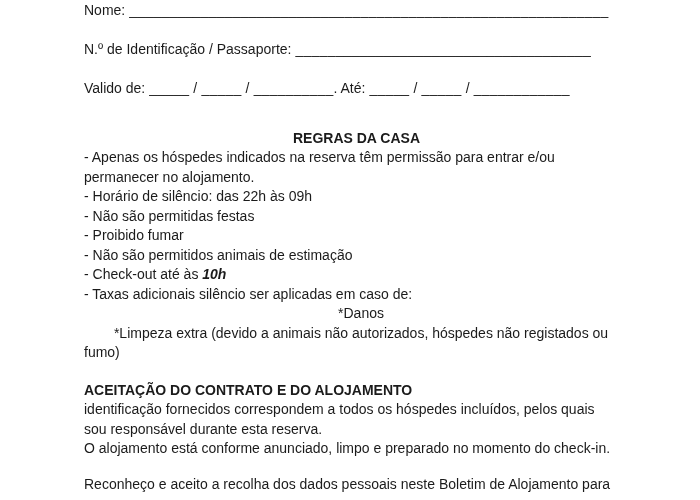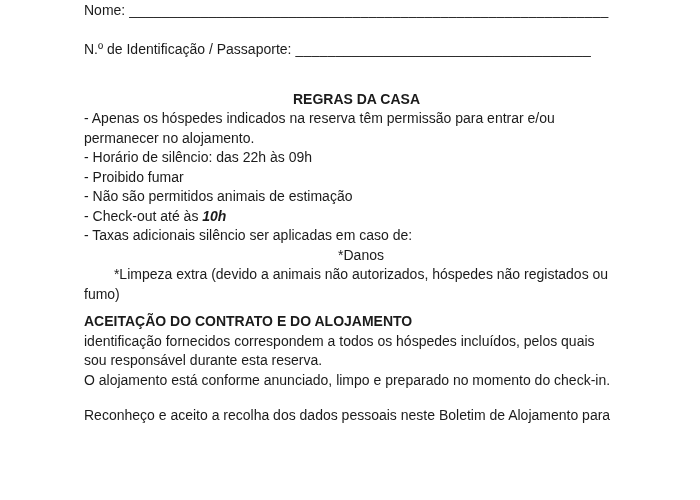--- a/index.html
+++ b/index.html
@@ -30,21 +30,21 @@
     text-align: center;
   }
   .section-heading {
     font-weight: bold;
   }
   .rules-heading {
     margin-top: 30px;
     text-align: center;
   }
   .acceptance-heading {
-    margin-top: 8px;
+    margin-top: 18px;
   }
   .line {
     white-space: nowrap;
   }
   .indent {
     padding-left: 9px;
     text-align: center;
   }
   .consent-para {
     margin-top: 16px;
@@ -57,25 +57,29 @@
 <div class="doc">
 
   <div class="form-row">
     <span>Nome:</span><span class="blank">____________________________________________________________</span>
   </div>
 
   <div class="form-row">
     <span>N.º de Identificação / Passaporte:</span><span class="blank">_____________________________________</span>
   </div>
 
+  <div class="form-row">
+    <span>Valido de:</span><span class="blank">_____ / _____ / __________</span><span>. Até:</span><span class="blank">_____ / _____ / ____________</span>
+  </div>
 
   <div class="section-heading rules-heading">REGRAS DA CASA</div>
   <div class="line">- Apenas os hóspedes indicados na reserva têm permissão para entrar e/ou</div>
   <div class="line">permanecer no alojamento.</div>
   <div class="line">- Horário de silêncio: das 22h às 09h</div>
+  <div class="line">- Não são permitidas festas</div>
   <div class="line">- Proibido fumar</div>
   <div class="line">- Não são permitidos animais de estimação</div>
   <div class="line">
     <span>- Check-out até às </span><strong>10h</strong>
   </div>
   <div class="line">- Taxas adicionais silêncio ser aplicadas em caso de:</div>
   <div class="line indent">*Danos</div>
   <div class="line indent">*Limpeza extra (devido a animais não autorizados, hóspedes não registados ou</div>
   <div class="line">fumo)</div>
 

